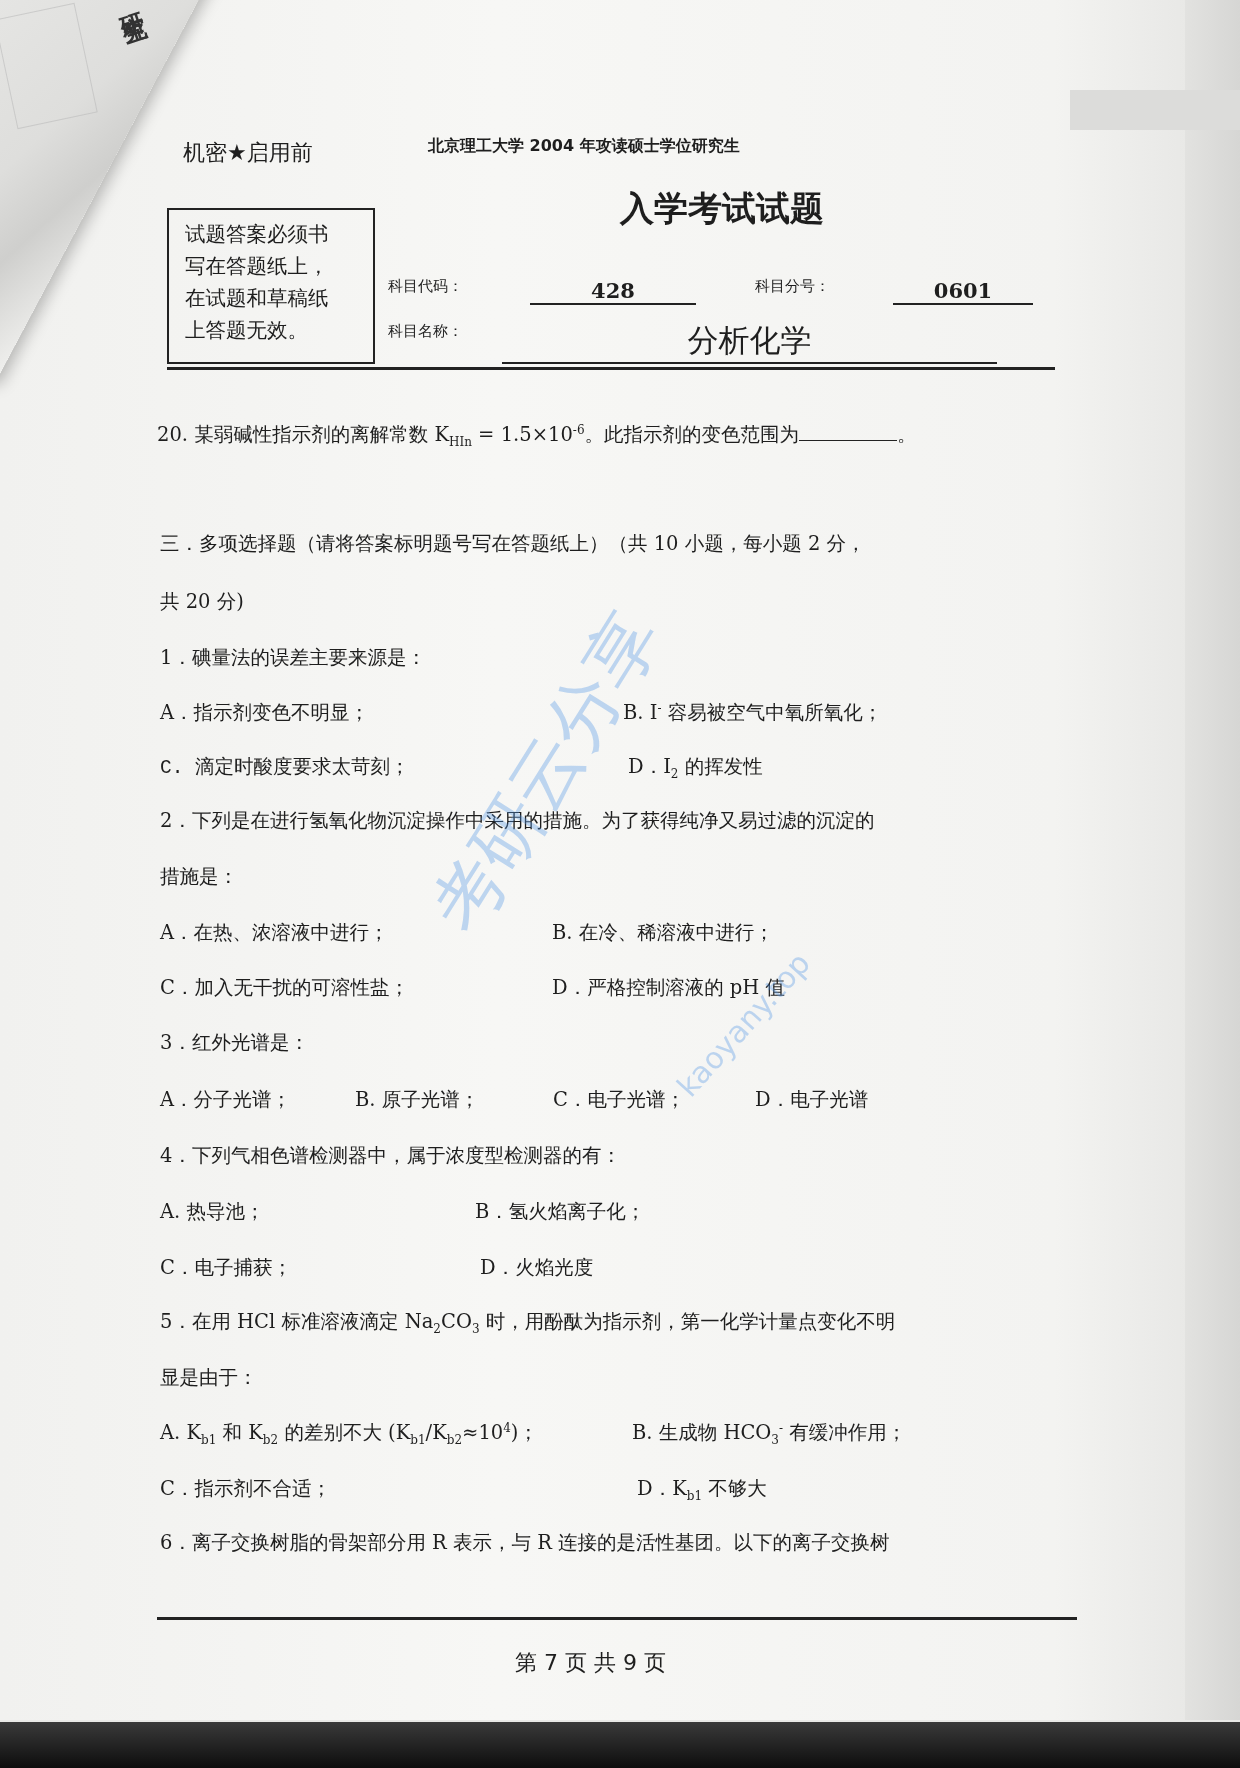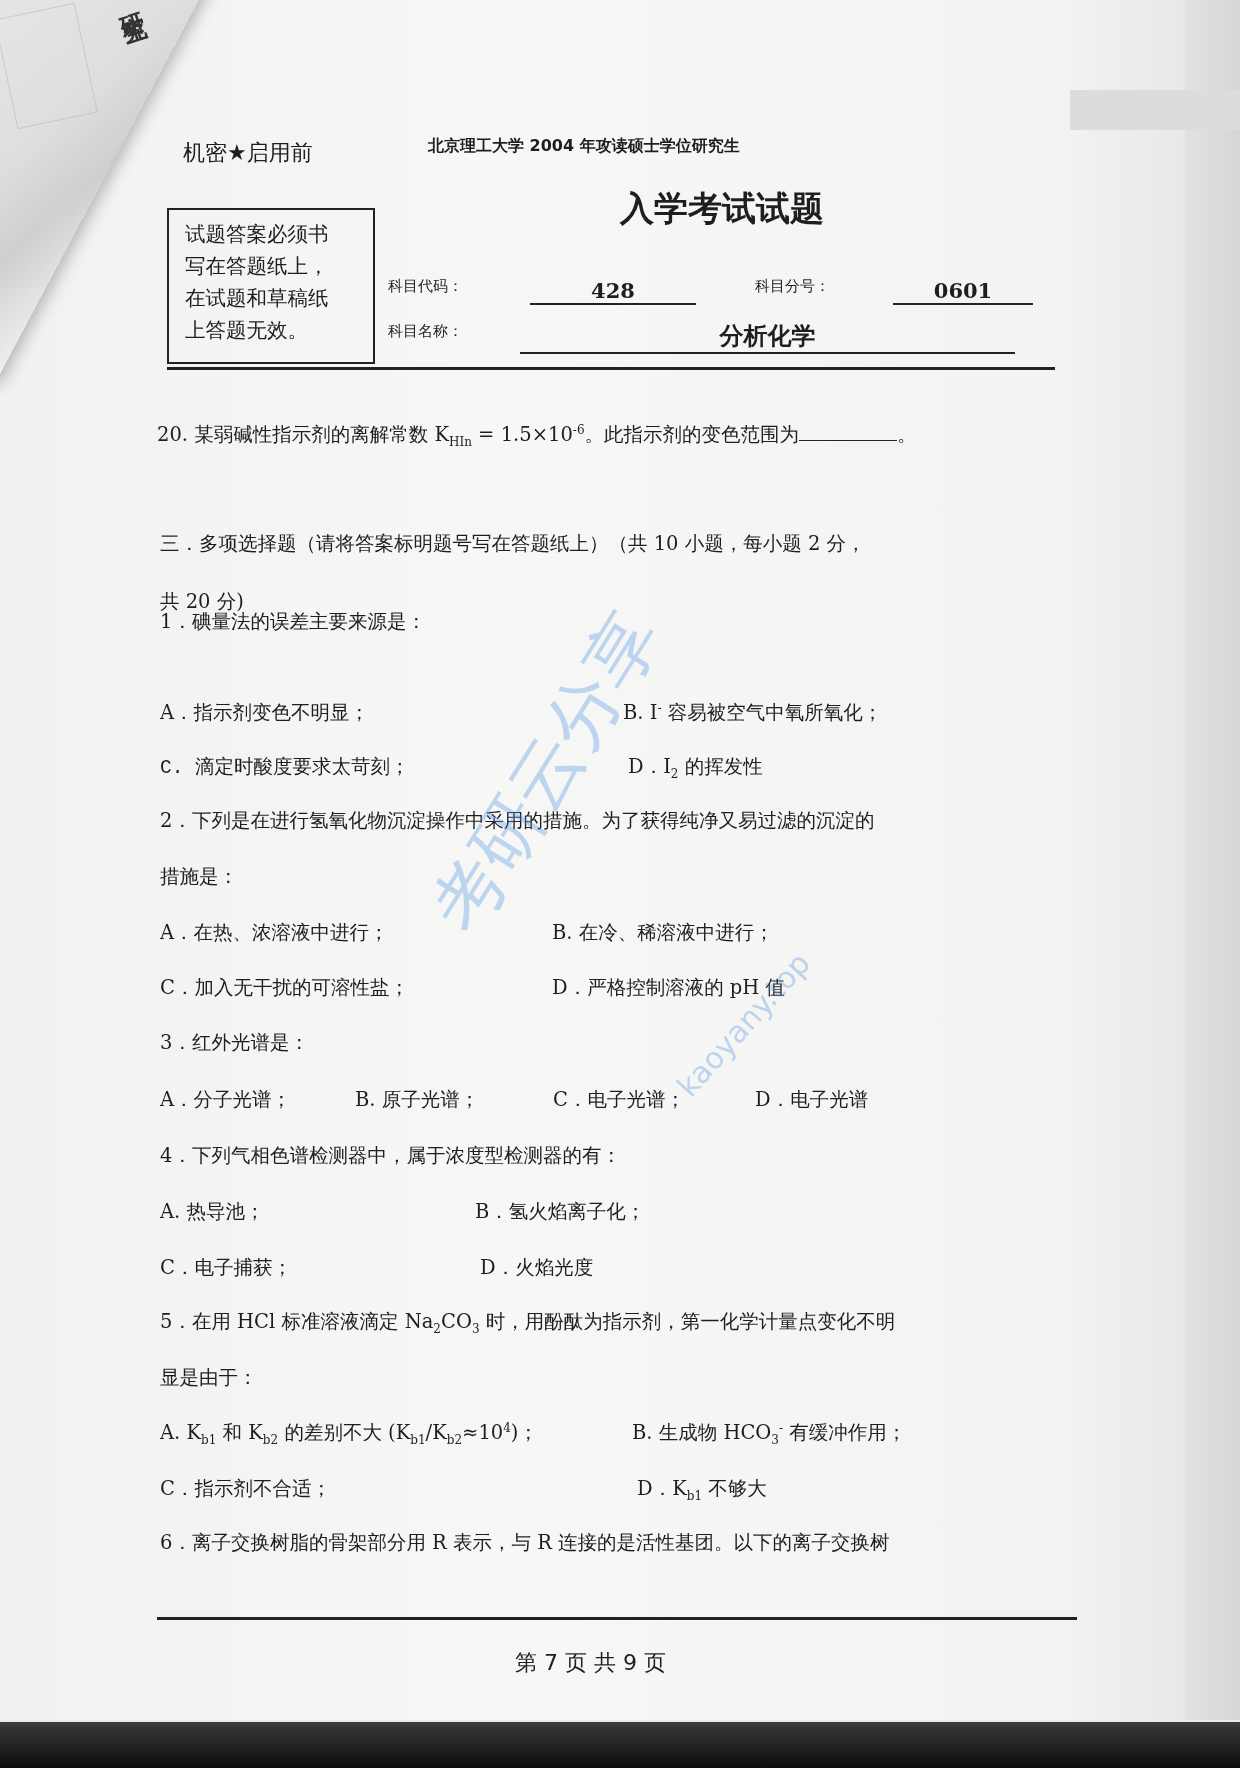--- a/index.html
+++ b/index.html
@@ -56,32 +56,32 @@
   <div class="notice-line sans" style="top:42px;">写在答题纸上，</div>
   <div class="notice-line sans" style="top:74px;">在试题和草稿纸</div>
   <div class="notice-line sans" style="top:106px;">上答题无效。</div>
 </div>
 
 <div class="t field-label sans" style="left:388px;top:277px;">科目代码：</div>
 <div class="t field-val" style="left:530px;top:278px;width:166px;">428</div>
 <div class="t field-label sans" style="left:755px;top:277px;">科目分号：</div>
 <div class="t field-val" style="left:893px;top:278px;width:140px;">0601</div>
 <div class="t field-label sans" style="left:388px;top:322px;">科目名称：</div>
-<div class="t field-val sans" style="left:520px;top:320px;width:495px;font-weight:bold;font-size:24px;">分析化学</div>
+<div class="t field-val sans" style="left:502px;top:320px;width:495px;font-weight:normal;font-size:31px;">分析化学</div>
 
 <div class="rule" style="left:167px;top:367px;width:888px;height:3px;"></div>
 
 <div class="t q" style="left:157px;top:421px;">
   <span>20. 某弱碱性指示剂的离解常数 K</span><sub>HIn</sub><span> = 1.5×10</span><sup>-6</sup><span>。此指示剂的变色范围为</span><span class="blank"></span><span>。</span>
 </div>
 
 <div class="t q" style="left:160px;top:530px;">三．多项选择题（请将答案标明题号写在答题纸上）（共 10 小题，每小题 2 分，</div>
 <div class="t q" style="left:160px;top:588px;">共 20 分)</div>
 
-<div class="t q" style="left:160px;top:608px;">1．碘量法的误差主要来源是：</div>
+<div class="t q" style="left:160px;top:644px;">1．碘量法的误差主要来源是：</div>
 <div class="t q" style="left:160px;top:699px;">A．指示剂变色不明显；</div>
 <div class="t q" style="left:623px;top:699px;"><span>B. I</span><sup>-</sup><span> 容易被空气中氧所氧化；</span></div>
 <div class="t q" style="left:160px;top:753px;font-family:Liberation Mono, monospace;">C. 滴定时酸度要求太苛刻；</div>
 <div class="t q" style="left:628px;top:753px;"><span>D．I</span><sub>2</sub><span> 的挥发性</span></div>
 
 <div class="t q" style="left:160px;top:807px;">2．下列是在进行氢氧化物沉淀操作中采用的措施。为了获得纯净又易过滤的沉淀的</div>
 <div class="t q" style="left:160px;top:863px;">措施是：</div>
 <div class="t q" style="left:160px;top:919px;">A．在热、浓溶液中进行；</div>
 <div class="t q" style="left:552px;top:919px;">B. 在冷、稀溶液中进行；</div>
 <div class="t q" style="left:160px;top:974px;">C．加入无干扰的可溶性盐；</div>

